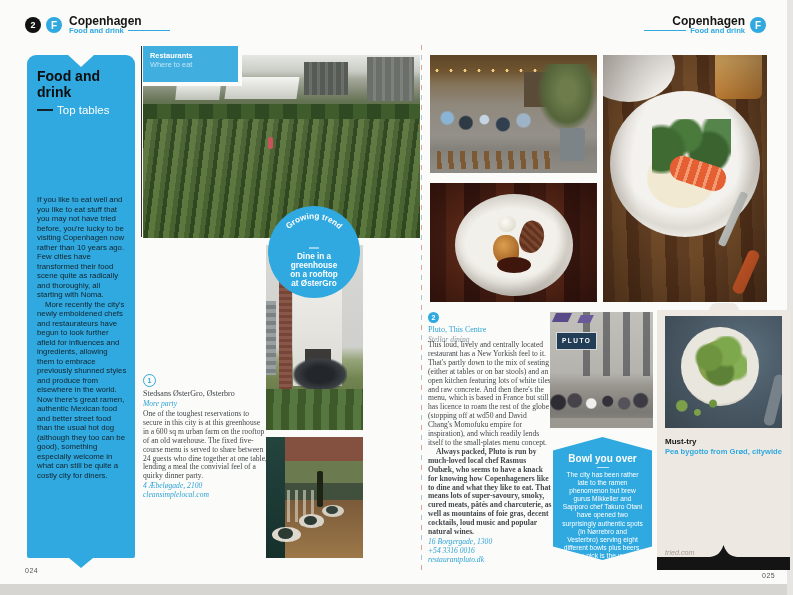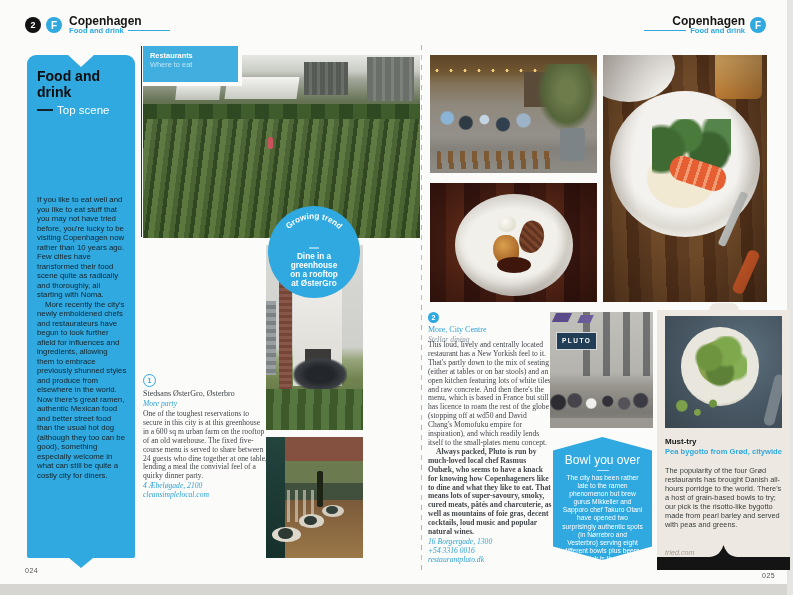--- a/index.html
+++ b/index.html
@@ -187,21 +187,21 @@
   .serif-body{font-family:"Liberation Serif","DejaVu Serif",serif;font-size:7.6px;line-height:8.9px;color:#43474b;width:124px;}
   .serif-body p{margin:0;}
   .serif-body p.ind{text-indent:8px;font-weight:bold;}
   .addr{font-family:"Liberation Serif","DejaVu Serif",serif;font-style:italic;font-size:7.6px;line-height:9px;color:#2fa3d6;}
 
   
   .bowl-box{left:553px;top:437px;width:99px;height:123px;background:#2fa9e0;z-index:5;
     clip-path:polygon(50% 0,100% 11%,100% 89%,50% 100%,0 89%,0 11%);
     display:flex;flex-direction:column;align-items:center;text-align:center;
     padding:16px 9px 0 9px;box-sizing:border-box;}
-  .bb-title{font-size:12px;font-weight:normal;color:#fff;}
+  .bb-title{font-size:10px;font-weight:bold;color:#fff;}
   .bb-dash{width:12px;border-top:1.4px solid #bfe6f6;margin:3px 0 3px 0;}
   .bb-body{font-size:6.7px;line-height:8.1px;color:#fff;}
   .bb-site{font-size:6.7px;line-height:8.1px;color:#dcf1fb;font-style:italic;}
 
   
   .musttry{left:657px;top:310px;width:133px;height:260px;background:#ede9e2;}
   .musttry::before{content:"";position:absolute;top:-7px;left:50%;transform:translateX(-50%);
     width:30px;height:14px;background:#ede9e2;border-radius:8px 8px 0 0;}
   .mt-label{position:absolute;left:8px;top:127px;font-size:8px;font-weight:bold;color:#161616;}
   .mt-title{position:absolute;left:8px;top:137px;width:117px;font-size:7.6px;line-height:9px;font-weight:bold;color:#2fa9e0;}
@@ -238,21 +238,21 @@
       <span class="hdr-sub">Food and drink</span>
     </span>
   </span>
   <span class="circ circ-cyan">F</span>
 </div>
 
 <div class="abs sidebar">
   <div class="sb-title">Food and drink</div>
   <div class="sb-subrow">
     <span class="sb-subdash"></span>
-    <span class="sb-sub">Top scene</span>
+    <span class="sb-sub">Top tables</span>
   </div>
   <div class="sb-body">
     <p>If you like to eat well and you like to eat stuff that you may not have tried before, you're lucky to be visiting Copenhagen now rather than 10 years ago. Few cities have transformed their food scene quite as radically and thoroughly, all starting with Noma.</p>
     <p class="ind">More recently the city's newly emboldened chefs and restaurateurs have begun to look further afield for influences and ingredients, allowing them to embrace previously shunned styles and produce from elsewhere in the world. Now there's great ramen, authentic Mexican food and better street food than the usual hot dog (although they too can be good), something especially welcome in what can still be quite a costly city for diners.</p>
   </div>
 </div>
 
 <div class="abs vrule"></div>
 
 <div class="abs fold"></div>
@@ -346,21 +346,21 @@
   <div class="lb-sauce"></div>
   <div class="lb-garnish"></div>
   <div class="lb-tail"></div>
   <div class="lb-blade"></div>
   <div class="lb-handle"></div>
   <div class="lb-vign"></div>
 </div>
 
 <div class="abs cap" style="left:428px;top:306px;">
   <span class="cap-num num-fill">2</span>
-  <div class="cap-name cyan">More, City Centre</div>
+  <div class="cap-name cyan">Pluto, This Centre</div>
   <div class="cap-tag gray">Stellar dining</div>
 </div>
 <div class="abs serif-body" style="left:428px;top:341px;">
   <p>This loud, lively and centrally located restaurant has a New Yorkish feel to it. That's partly down to the mix of seating (either at tables or on bar stools) and an open kitchen featuring lots of white tiles and raw concrete. And then there's the menu, which is based in France but still has licence to roam the rest of the globe (stopping off at wd50 and David Chang's Momofuku empire for inspiration), and which readily lends itself to the small-plates menu concept.</p>
   <p class="ind">Always packed, Pluto is run by much-loved local chef Rasmus Oubæk, who seems to have a knack for knowing how Copenhageners like to dine and what they like to eat. That means lots of super-savoury, smoky, cured meats, pâtés and charcuterie, as well as mountains of foie gras, decent cocktails, loud music and popular natural wines.</p>
   <div class="addr">16 Borgergade, 1300</div>
   <div class="addr">+54 3316 0016</div>
   <div class="addr">restaurantpluto.dk</div>
 </div>
 
@@ -376,21 +376,20 @@
 <div class="abs bowl-box">
   <div class="bb-title">Bowl you over</div>
   <div class="bb-dash"></div>
   <div class="bb-body">The city has been rather late to the ramen phenomenon but brew gurus Mikkeller and Sapporo chef Takuro Otani have opened two surprisingly authentic spots (in Nørrebro and Vesterbro) serving eight different bowls plus beers. Our pick is the yuzu ramen.</div>
   <div class="bb-site">ramentobiiru.dk</div>
 </div>
 
 <div class="abs musttry">
   <div class="mt-label">Must-try</div>
   <div class="mt-title">Pea bygotto from Grød, citywide</div>
-  <div class="mt-body">The popularity of the four Grød restaurants has brought Danish all-hours porridge to the world. There's a host of grain-based bowls to try; our pick is the risotto-like bygotto made from pearl barley and served with peas and greens.</div>
   <div class="mt-site">tried.com</div>
   <svg class="mt-bar" viewBox="0 0 133 26">
     <path d="M0,26 L0,13 L50,13 C58,13 63,11 66.5,1 C70,11 75,13 83,13 L133,13 L133,26 Z" fill="#141414"></path>
   </svg>
 </div>
 <div class="ph photo-grod">
   <div class="g-bowl"></div>
   <div class="g-herbs"></div>
   <div class="g-peas"></div>
   <div class="g-spoon"></div>

